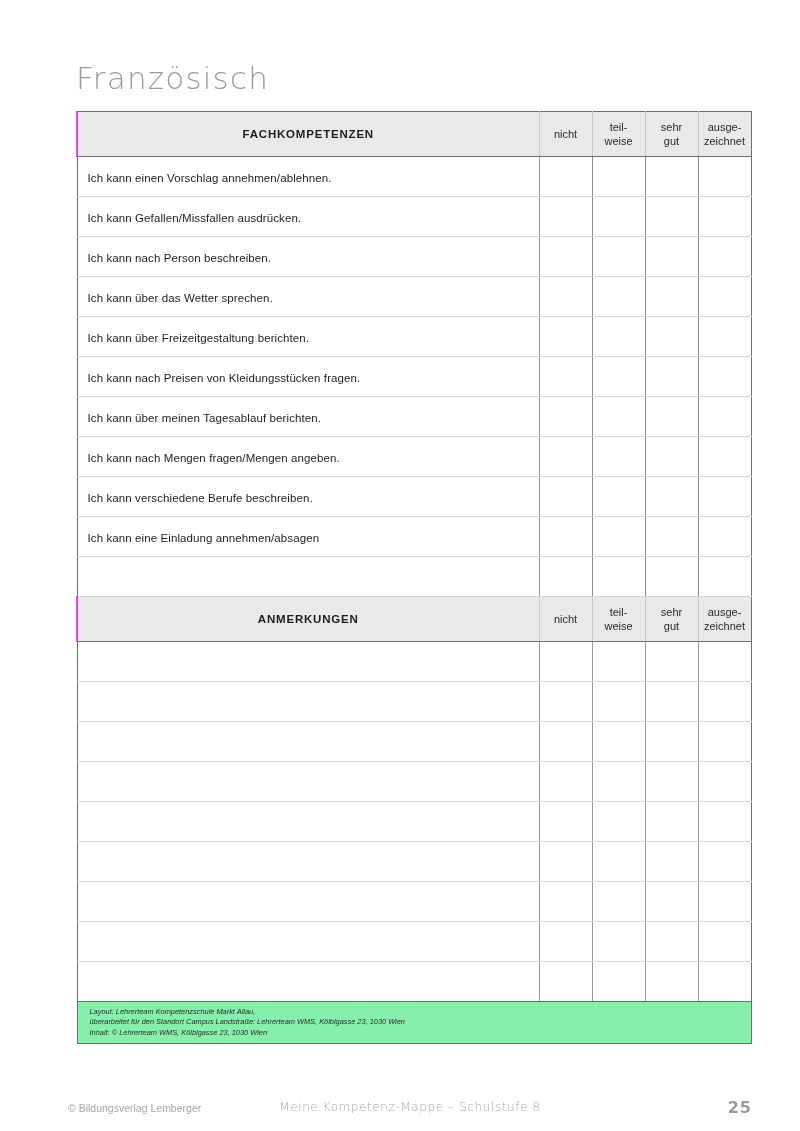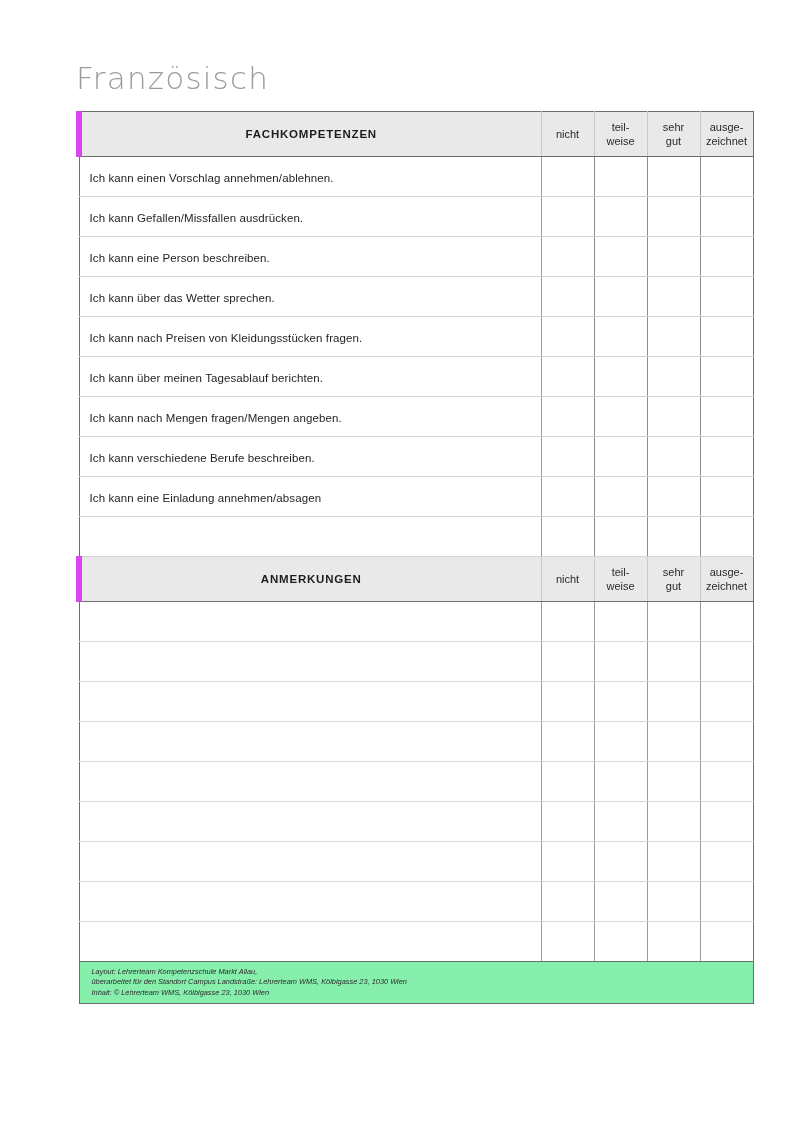--- a/index.html
+++ b/index.html
@@ -58,21 +58,21 @@
 
   
   .hdr td {
     background: #e9e9e9;
     border-top: 1px solid #6e6e6e;
     border-bottom: 1px solid #6e6e6e;
     height: 45px;
     vertical-align: middle;
   }
   .hdr td.c-main-cell {
-    border-left: 6px solid #d946ef;
+    border-left: 2px solid #d946ef;
   }
   .hdr td.c-last {
     border-right: 1px solid #6e6e6e;
   }
   .hdr .section-title {
     text-align: center;
     font-size: 11.5px;
     font-weight: bold;
     letter-spacing: 0.8px;
     color: #1d1d1d;
@@ -230,28 +230,35 @@
         <td class="c-last"></td>
       </tr>
       <tr class="crow">
         <td class="c-main-cell"><span class="stmt">Ich kann Gefallen/Missfallen ausdrücken.</span></td>
         <td></td>
         <td></td>
         <td></td>
         <td class="c-last"></td>
       </tr>
       <tr class="crow">
-        <td class="c-main-cell"><span class="stmt">Ich kann eine Person beschreiben.</span></td>
+        <td class="c-main-cell"><span class="stmt">Ich kann nach Person beschreiben.</span></td>
         <td></td>
         <td></td>
         <td></td>
         <td class="c-last"></td>
       </tr>
       <tr class="crow">
         <td class="c-main-cell"><span class="stmt">Ich kann über das Wetter sprechen.</span></td>
+        <td></td>
+        <td></td>
+        <td></td>
+        <td class="c-last"></td>
+      </tr>
+      <tr class="crow">
+        <td class="c-main-cell"><span class="stmt">Ich kann über Freizeitgestaltung berichten.</span></td>
         <td></td>
         <td></td>
         <td></td>
         <td class="c-last"></td>
       </tr>
       <tr class="crow">
         <td class="c-main-cell"><span class="stmt">Ich kann nach Preisen von Kleidungsstücken fragen.</span></td>
         <td></td>
         <td></td>
         <td></td>
@@ -380,14 +387,19 @@
         <td colspan="5">
           <span class="fn-line">Layout: Lehrerteam Kompetenzschule Markt  Allau,</span>
           <span class="fn-line">überarbeitet für den Standort Campus Landstraße: Lehrerteam  WMS, Kölblgasse 23, 1030 Wien</span>
           <span class="fn-line">Inhalt: © Lehrerteam  WMS, Kölblgasse 23, 1030 Wien</span>
         </td>
       </tr>
 
     </tbody>
   </table>
 
+  <div class="footer">
+    <div class="f-left">© Bildungsverlag Lemberger</div>
+    <div class="f-center">Meine Kompetenz-Mappe – Schulstufe 8</div>
+    <div class="f-page">25</div>
+  </div>
 
 </div>
 
 </body></html>

